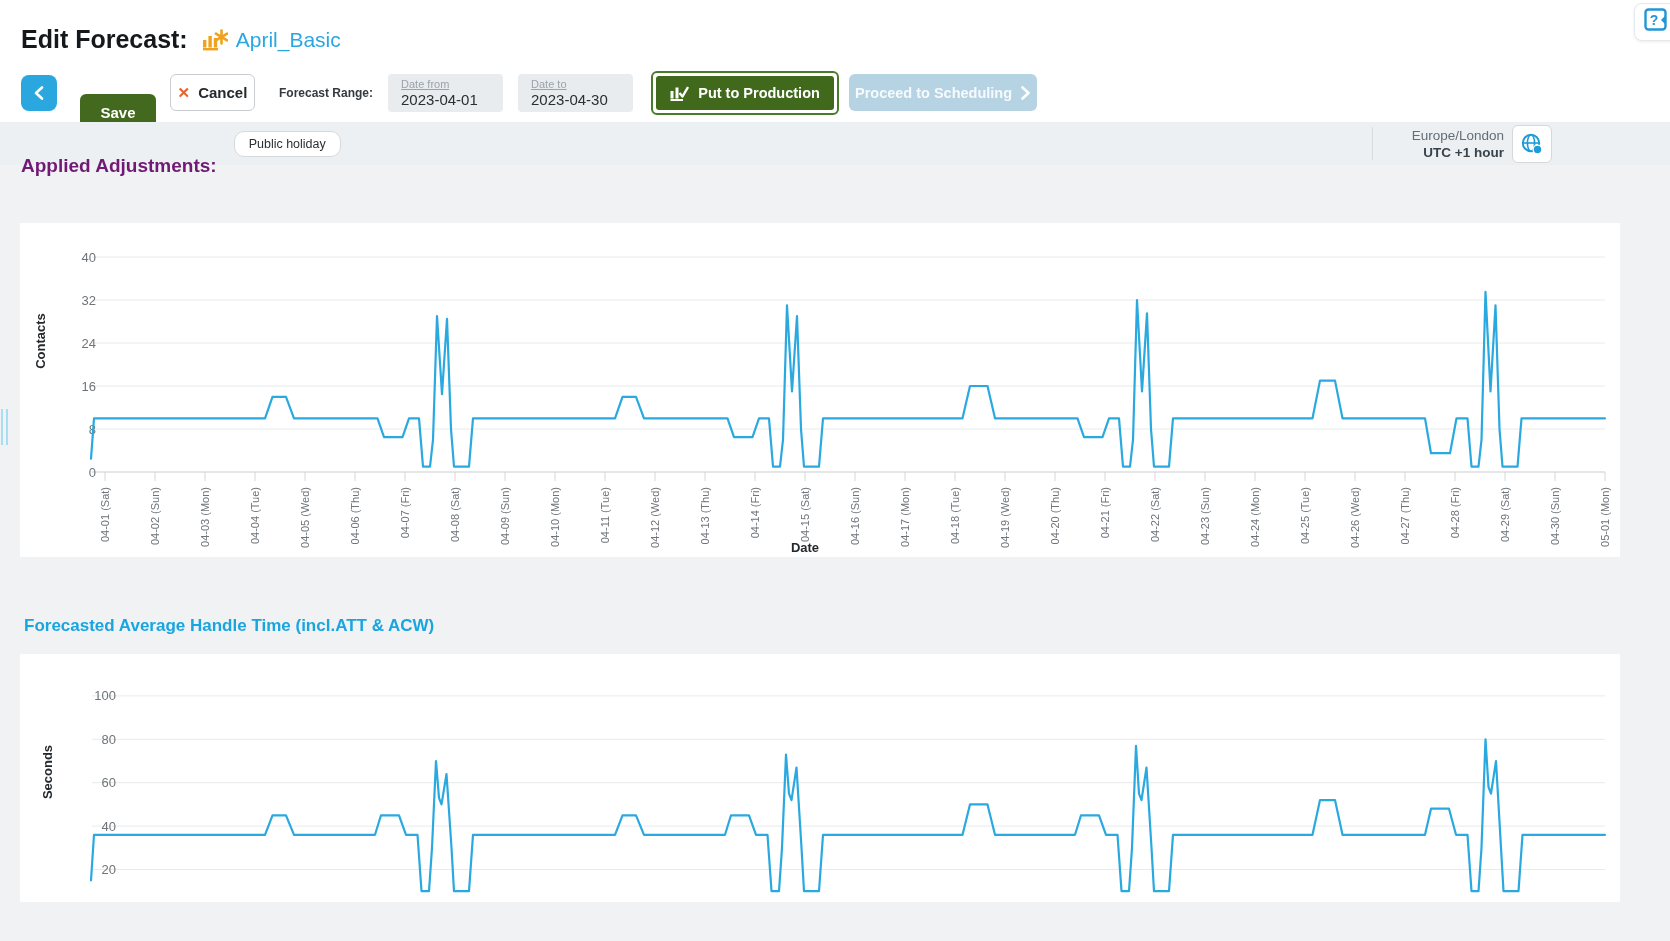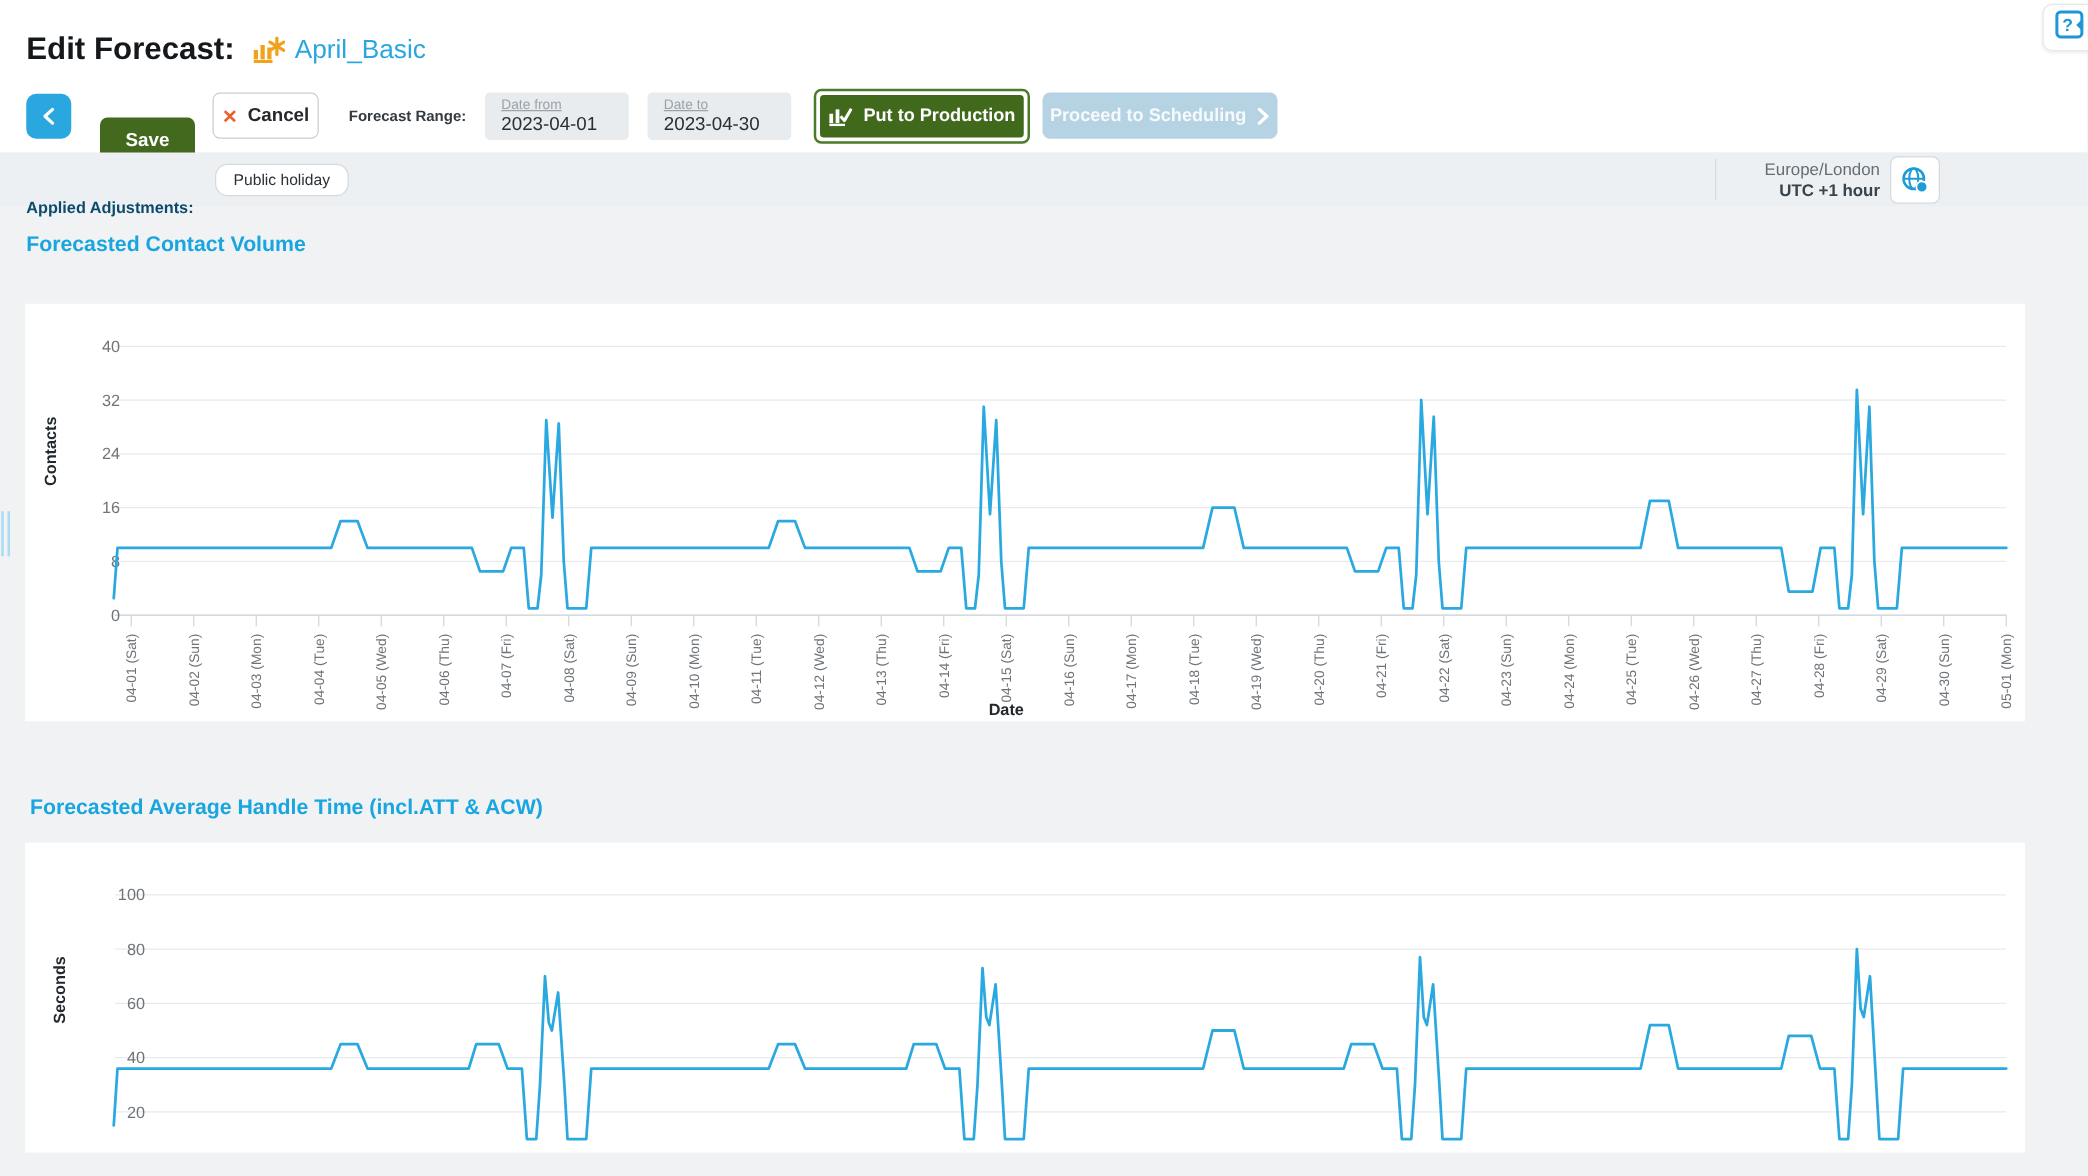--- a/index.html
+++ b/index.html
@@ -21,27 +21,27 @@
   .btn-back { width:36px; height:36px; background:#2ba7df; border-radius:8px; }
   .btn-save { width:76px; background:#42691e; color:#fff; margin-left:23px;margin-top:40px; }
   .btn-cancel { width:85px; background:#fff; border:1px solid #c9cdd1; color:#26292c; margin-left:14px; gap:8px; }
   .x-mark { color:#e8622b; font-size:15px; font-weight:700; }
   .range-label { font-size:12px; font-weight:700; color:#343a3f; margin-left:24px; }
   .datefield { width:115px; height:38px; background:#e9ecee; border-radius:4px; margin-left:15px;
                padding:4px 0 0 13px; }
   .datefield .dlabel { font-size:11px; color:#9aa3ab;text-decoration:underline; }
   .datefield .dvalue { font-size:15px; color:#2a2f33; margin-top:1px; }
   .ptp-wrap { margin-left:18px; border:2px solid #4a7b28; border-radius:6px; padding:3px; }
-  .btn-ptp { width:163px; height:34px; background:#40691c; color:#fff; font-size:14.5px; gap:9px; border-radius:3px; }
+  .btn-ptp { width:178px; height:34px; background:#40691c; color:#fff; font-size:14.5px; gap:9px; border-radius:3px; }
   .btn-proceed { width:188px; background:#b6d3e4; color:#f6fafc; font-size:14.5px; margin-left:10px; gap:8px; cursor:default; }
   .btn-adjust { width:182px; background:#fff; border:1px solid #c9cdd1; color:#26292c; font-size:14.5px;
                 gap:10px; position:absolute; right:122px; top:11px; }
   
   .adjustbar { height:43px; background:#edf0f2; display:flex; align-items:center; padding-left:21px; position:relative; }
-  .adj-label { font-size:13px; font-weight:700; color:#0c4a6e;margin-top:44px; }
+  .adj-label { font-size:19px; font-weight:700; color:#701a75;margin-top:44px; }
   .chip { margin-left:17px; background:#fff; border:1px solid #d5d9dc; border-radius:10px;
           padding:5px 14px; font-size:12.5px; color:#2b3034; }
   .tz-divider { position:absolute; right:297px; top:5px; width:1px; height:33px; background:#d8dcde; }
   .tz-block { position:absolute; right:166px; top:5px; text-align:right; line-height:17px; }
   .tz-region { font-size:13.5px; color:#636e76; }
   .tz-offset { font-size:13.5px; font-weight:700; color:#39434b; }
   .globe-btn { position:absolute; right:118px; top:3px; width:40px; height:38px; background:#fff;
                border:1px solid #d5d9dc; border-radius:6px; display:flex; align-items:center; justify-content:center; }
   
   .content { padding-top:21px; position:relative; }
@@ -144,21 +144,20 @@
     </svg>
   </button>
 </div>
 
 <div class="content">
   <div class="drawer-handle">
       <i></i>
       <i></i>
     </div>
 
-  <div class="chart-title">Forecasted Contact Volume</div>
   <div class="card card1">
     <svg id="chart0" width="1600" height="334">
         <line x1="72" y1="249" x2="1585" y2="249" stroke="#c9ced3" stroke-width="1"></line>
         <text x="76" y="253.5" text-anchor="end" font-size="13" fill="#6f7479">0</text>
         <line x1="72" y1="206" x2="1585" y2="206" stroke="#e8eaeb" stroke-width="1"></line>
         <text x="76" y="210.5" text-anchor="end" font-size="13" fill="#6f7479">8</text>
         <line x1="72" y1="163" x2="1585" y2="163" stroke="#e8eaeb" stroke-width="1"></line>
         <text x="76" y="167.5" text-anchor="end" font-size="13" fill="#6f7479">16</text>
         <line x1="72" y1="120" x2="1585" y2="120" stroke="#e8eaeb" stroke-width="1"></line>
         <text x="76" y="124.5" text-anchor="end" font-size="13" fill="#6f7479">24</text>

